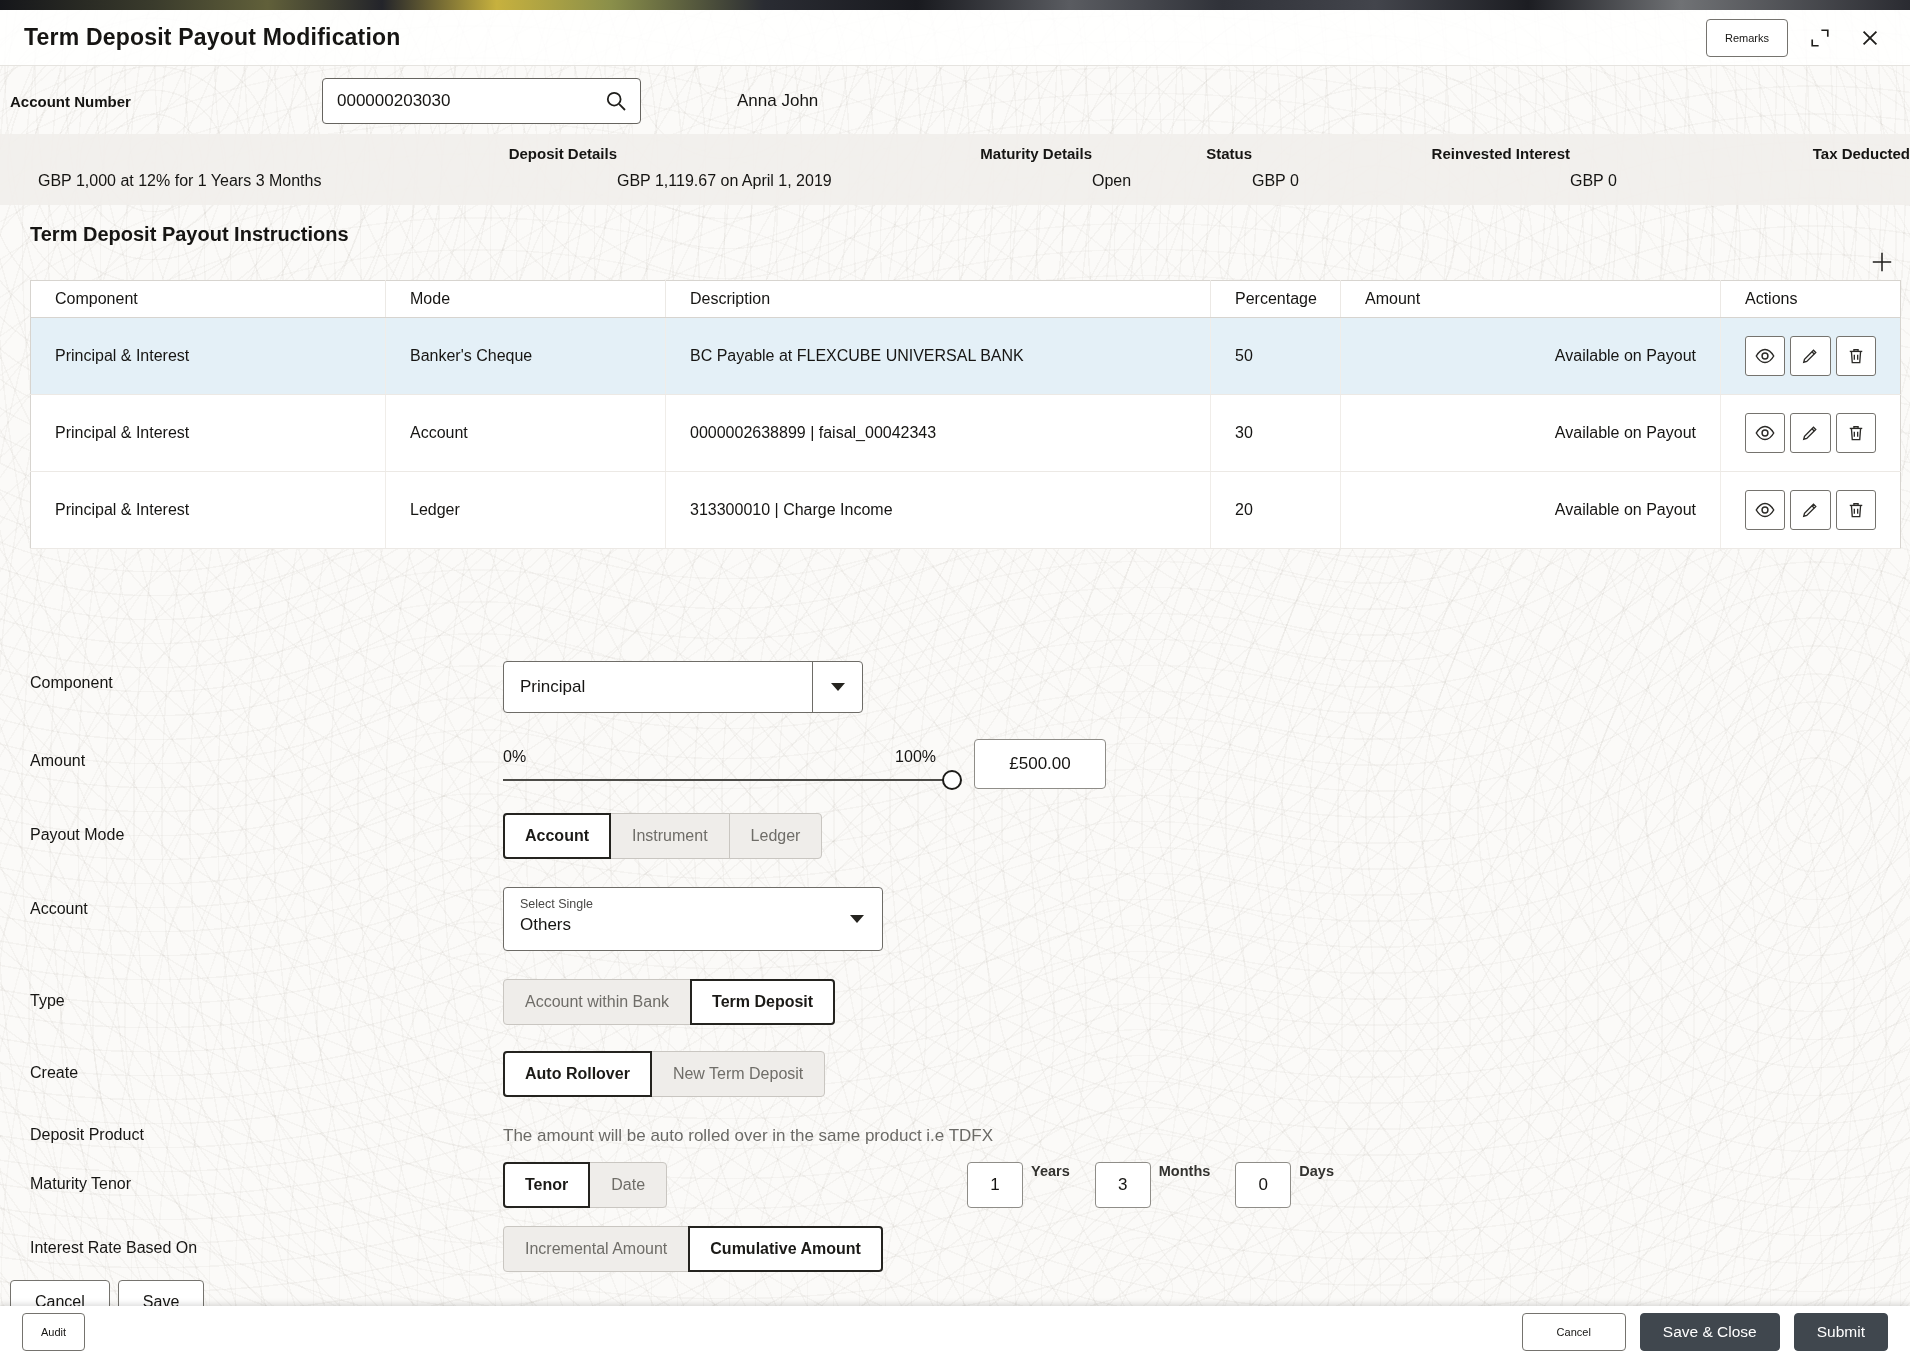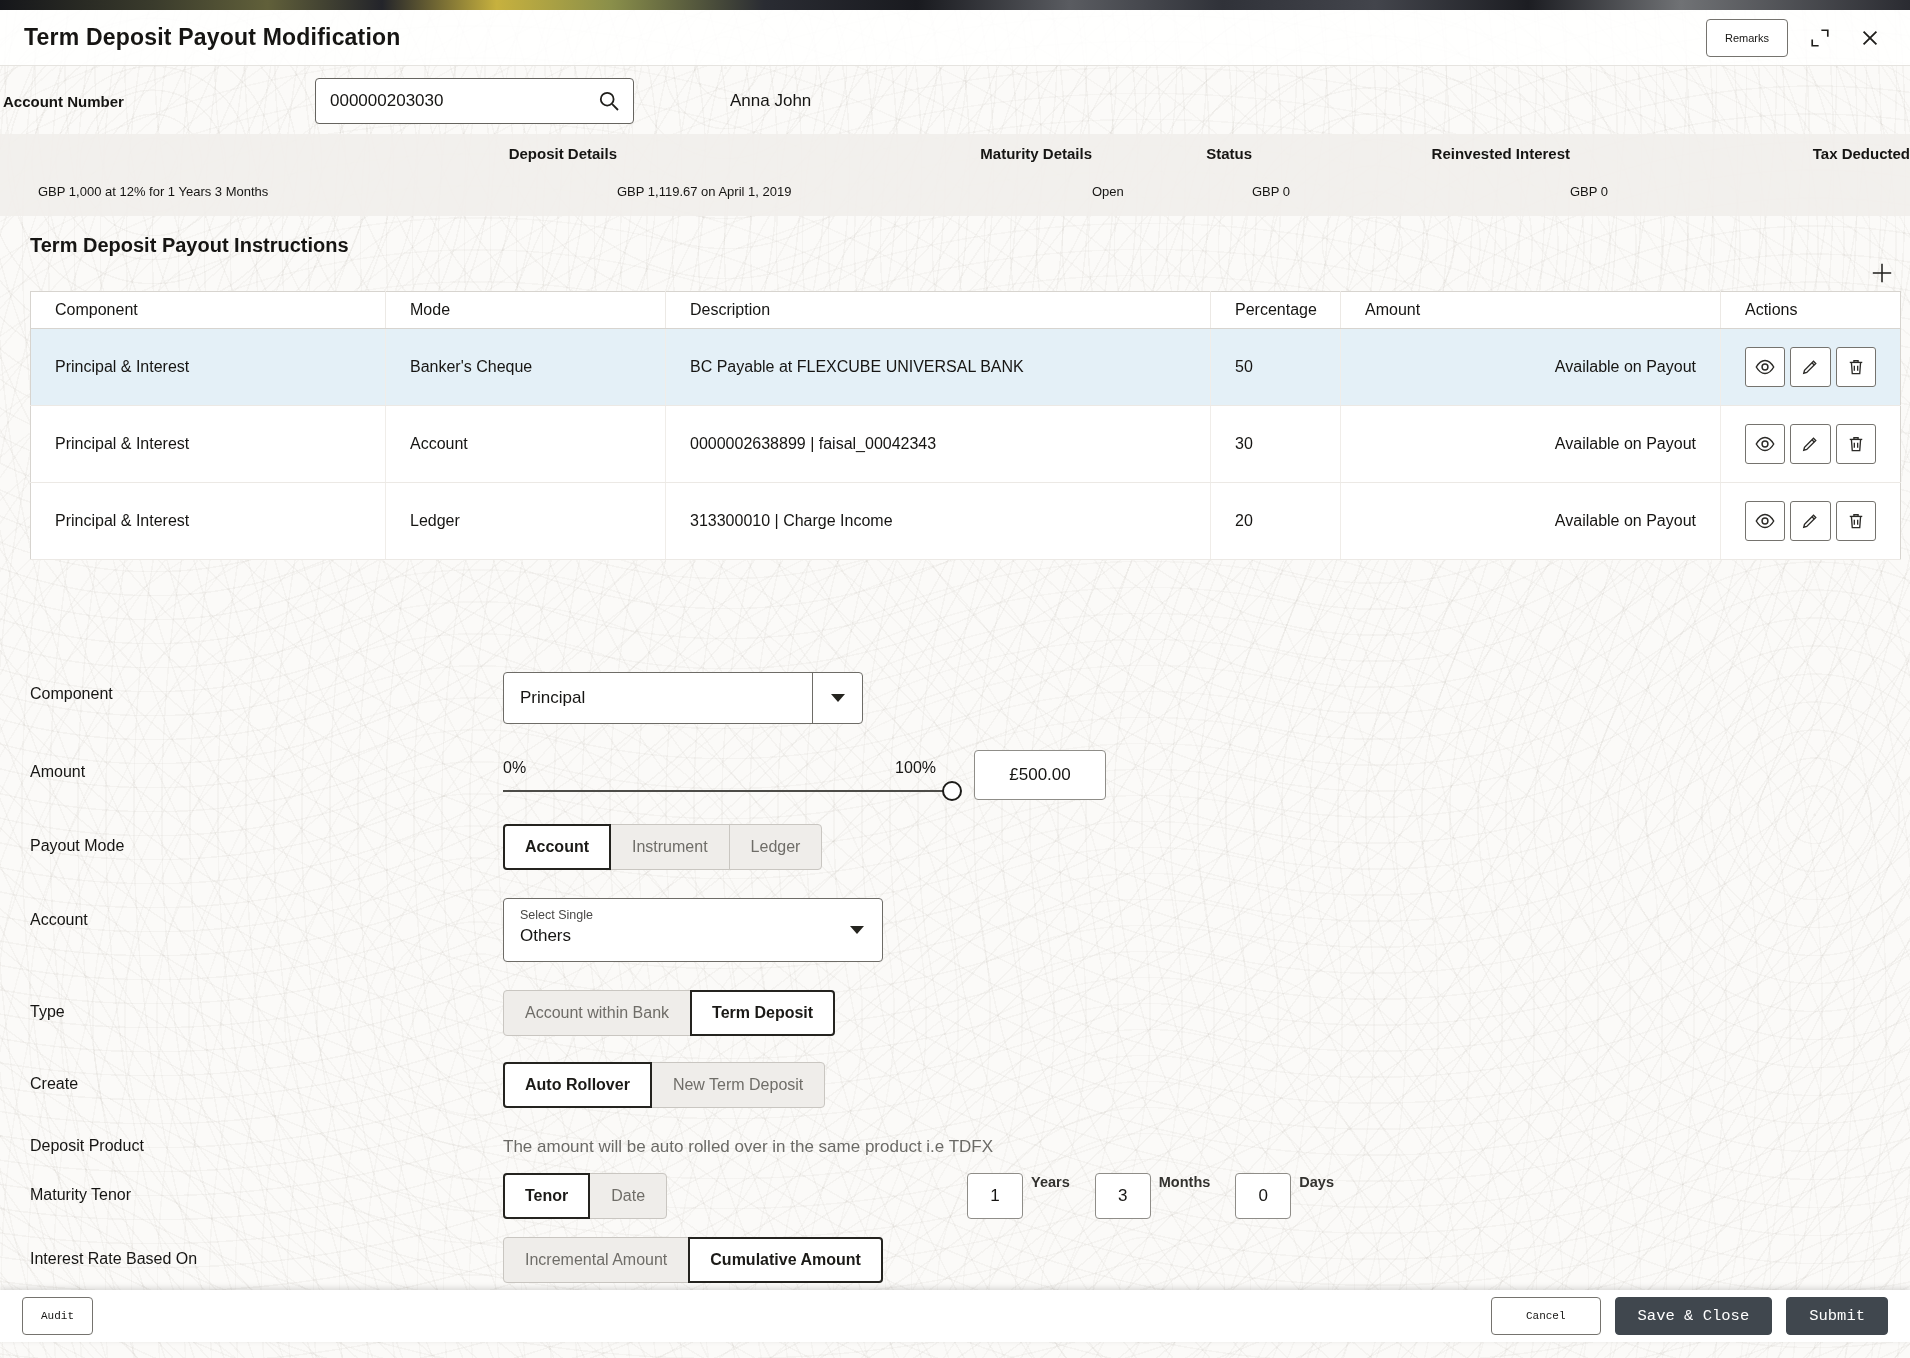--- a/index.html
+++ b/index.html
@@ -37,42 +37,42 @@
     font-family: inherit; font-size: 11px; color: #161513;
     background: #fff; border: 1px solid #75736e; border-radius: 4px;
     height: 38px; padding: 0 18px; cursor: pointer;
   }
   .icon-btn {
     width: 36px; height: 36px; background: transparent; border: none;
     display: flex; align-items: center; justify-content: center; cursor: pointer; padding: 0;
   }
 
   
-  .account-row { display: flex; align-items: center; padding: 12px 24px 10px 3px; }
+  .account-row { display: flex; align-items: center; padding: 12px 24px 10px 10px; }
   .field-label { font-size: 15px; font-weight: bold; width: 312px; }
   .search-box {
     display: flex; align-items: center; width: 319px; height: 46px;
     border: 1px solid #66645f; border-radius: 4px; background: #fff; padding: 0 12px;
   }
   .search-box input {
     border: none; outline: none; flex: 1; font-family: inherit;
     font-size: 17px; color: #161513; background: transparent;
   }
   .holder-name { font-size: 17px; margin-left: 96px; }
 
   
   .summary { display: flex; background: rgba(241,239,235,0.92); padding: 11px 0 13px; }
   .sum-col  { display: flex; flex-direction: column; }
   .sum-col.c1 { width: 617px; padding-left: 38px; }
   .sum-col.c2 { width: 475px; }
   .sum-col.c3 { width: 160px; }
   .sum-col.c4 { width: 318px; }
   .sum-col.c5 { flex: 1; }
   .sum-label { font-size: 15px; font-weight: bold; line-height: 18px; text-align: right; }
-  .sum-value { font-size: 13px; line-height: 22px; margin-top: 18px; }
+  .sum-value { font-size: 16px; line-height: 22px; margin-top: 7px; }
 
   
   .content { padding: 0 12px 0 30px; }
   .section-title { font-size: 20px; font-weight: bold; margin: 18px 0 0; }
   .add-row { display: flex; justify-content: flex-end; margin-bottom: 2px; }
   .add-row .icon-btn { width: 32px; height: 32px; }
 
   table.grid { width: 100%; border-collapse: collapse; background: #fff; border: 1px solid #d7d4cf; table-layout: fixed; }
   table.grid th {
     text-align: left; font-weight: normal; font-size: 16px;
@@ -156,23 +156,23 @@
     text-align: center; font-size: 17px; font-family: inherit; color: #161513; outline: none;
   }
   .num-label { font-size: 14.5px; font-weight: bold; color: #33322f; line-height: 17px; margin-top: 1px; }
 
   
   .form-actions { display: flex; gap: 8px; padding-left: 10px; margin-top: 8px; }
   .form-actions .btn { height: 44px; font-size: 16px; padding: 0 24px; }
 
   
   footer.bar {
-    position: absolute; left: 0; bottom: 16px; width: 100%; height: 52px;
+    position: absolute; left: 0; bottom: 0; width: 100%; height: 52px;
     background: #fff; box-shadow: 0 -2px 6px rgba(0,0,0,0.14);
-    display: flex; align-items: center; padding: 0 22px; z-index: 5; font-family: Liberation Mono, monospace;
+    display: flex; align-items: center; padding: 0 22px; z-index: 5;
   }
   footer.bar .spacer { flex: 1; }
   footer.bar .btn { height: 38px; }
   .btn.wide { padding: 0 34px; height: 40px; }
   .btn.dark {
     background: #40474e; color: #fff; border: 1px solid #40474e;
     height: 40px; padding: 0 22px; font-size: 15.5px;
   }
   footer.bar .right-group { display: flex; gap: 14px; align-items: center; }
 

